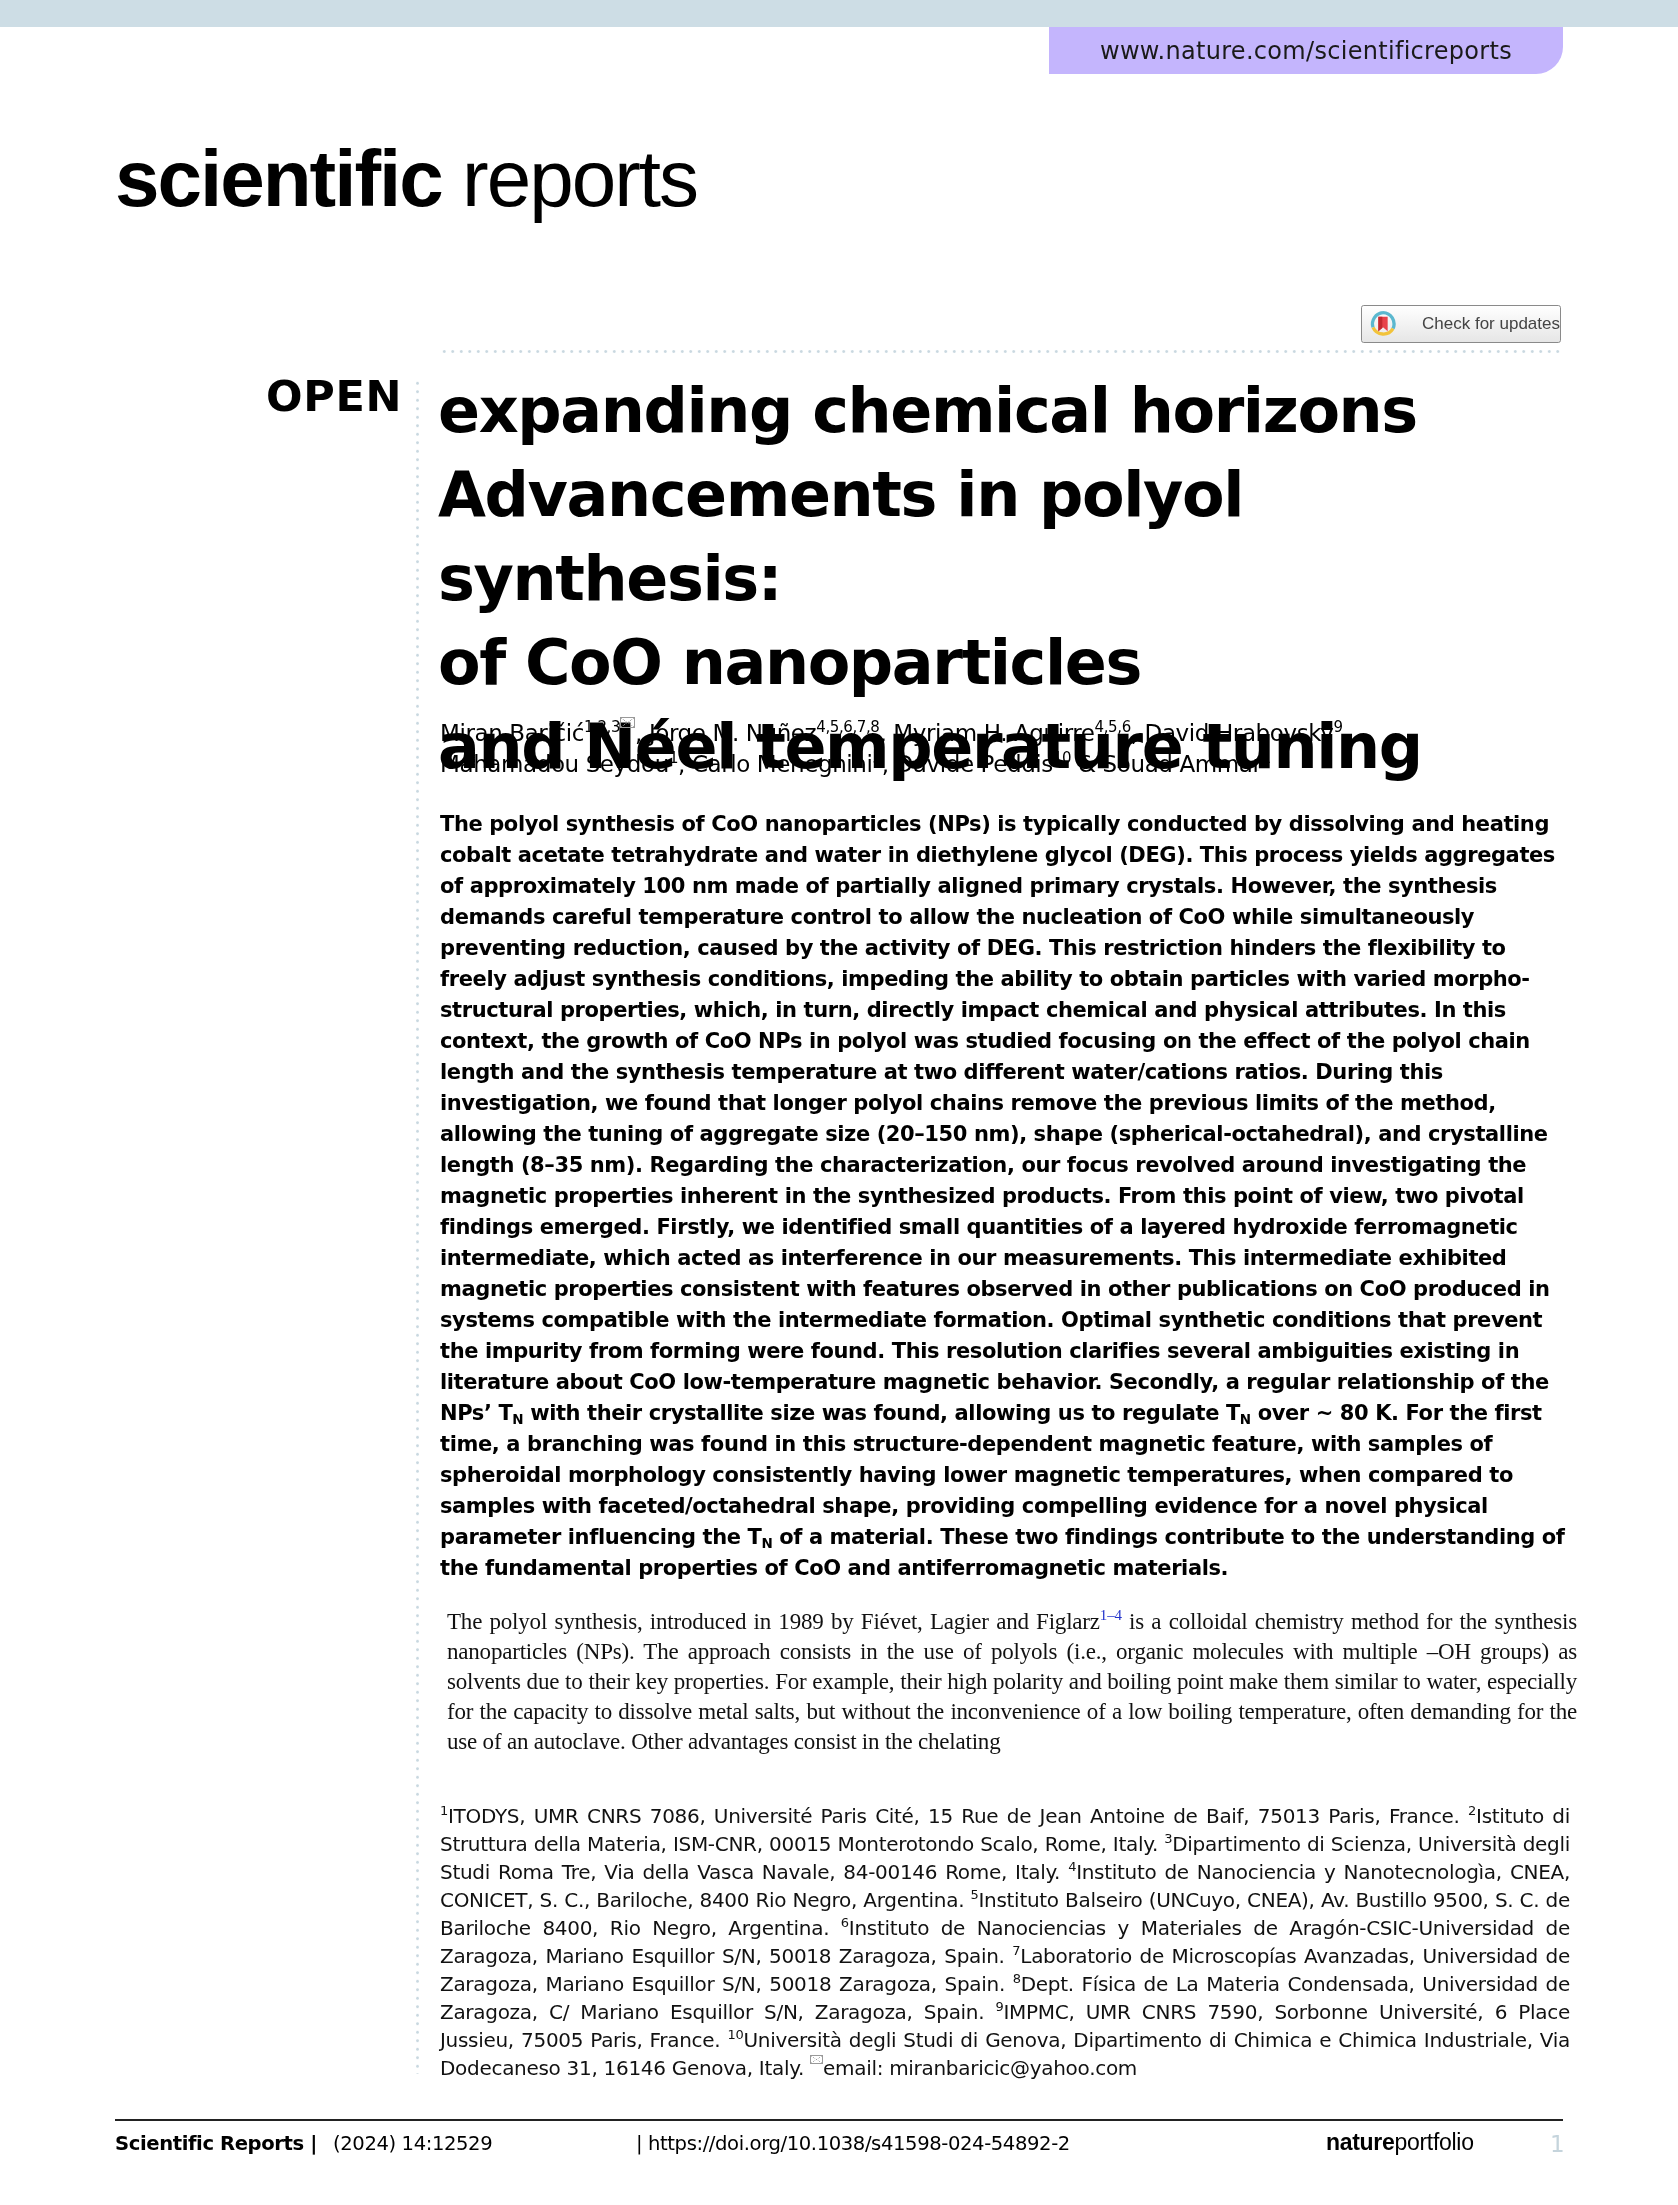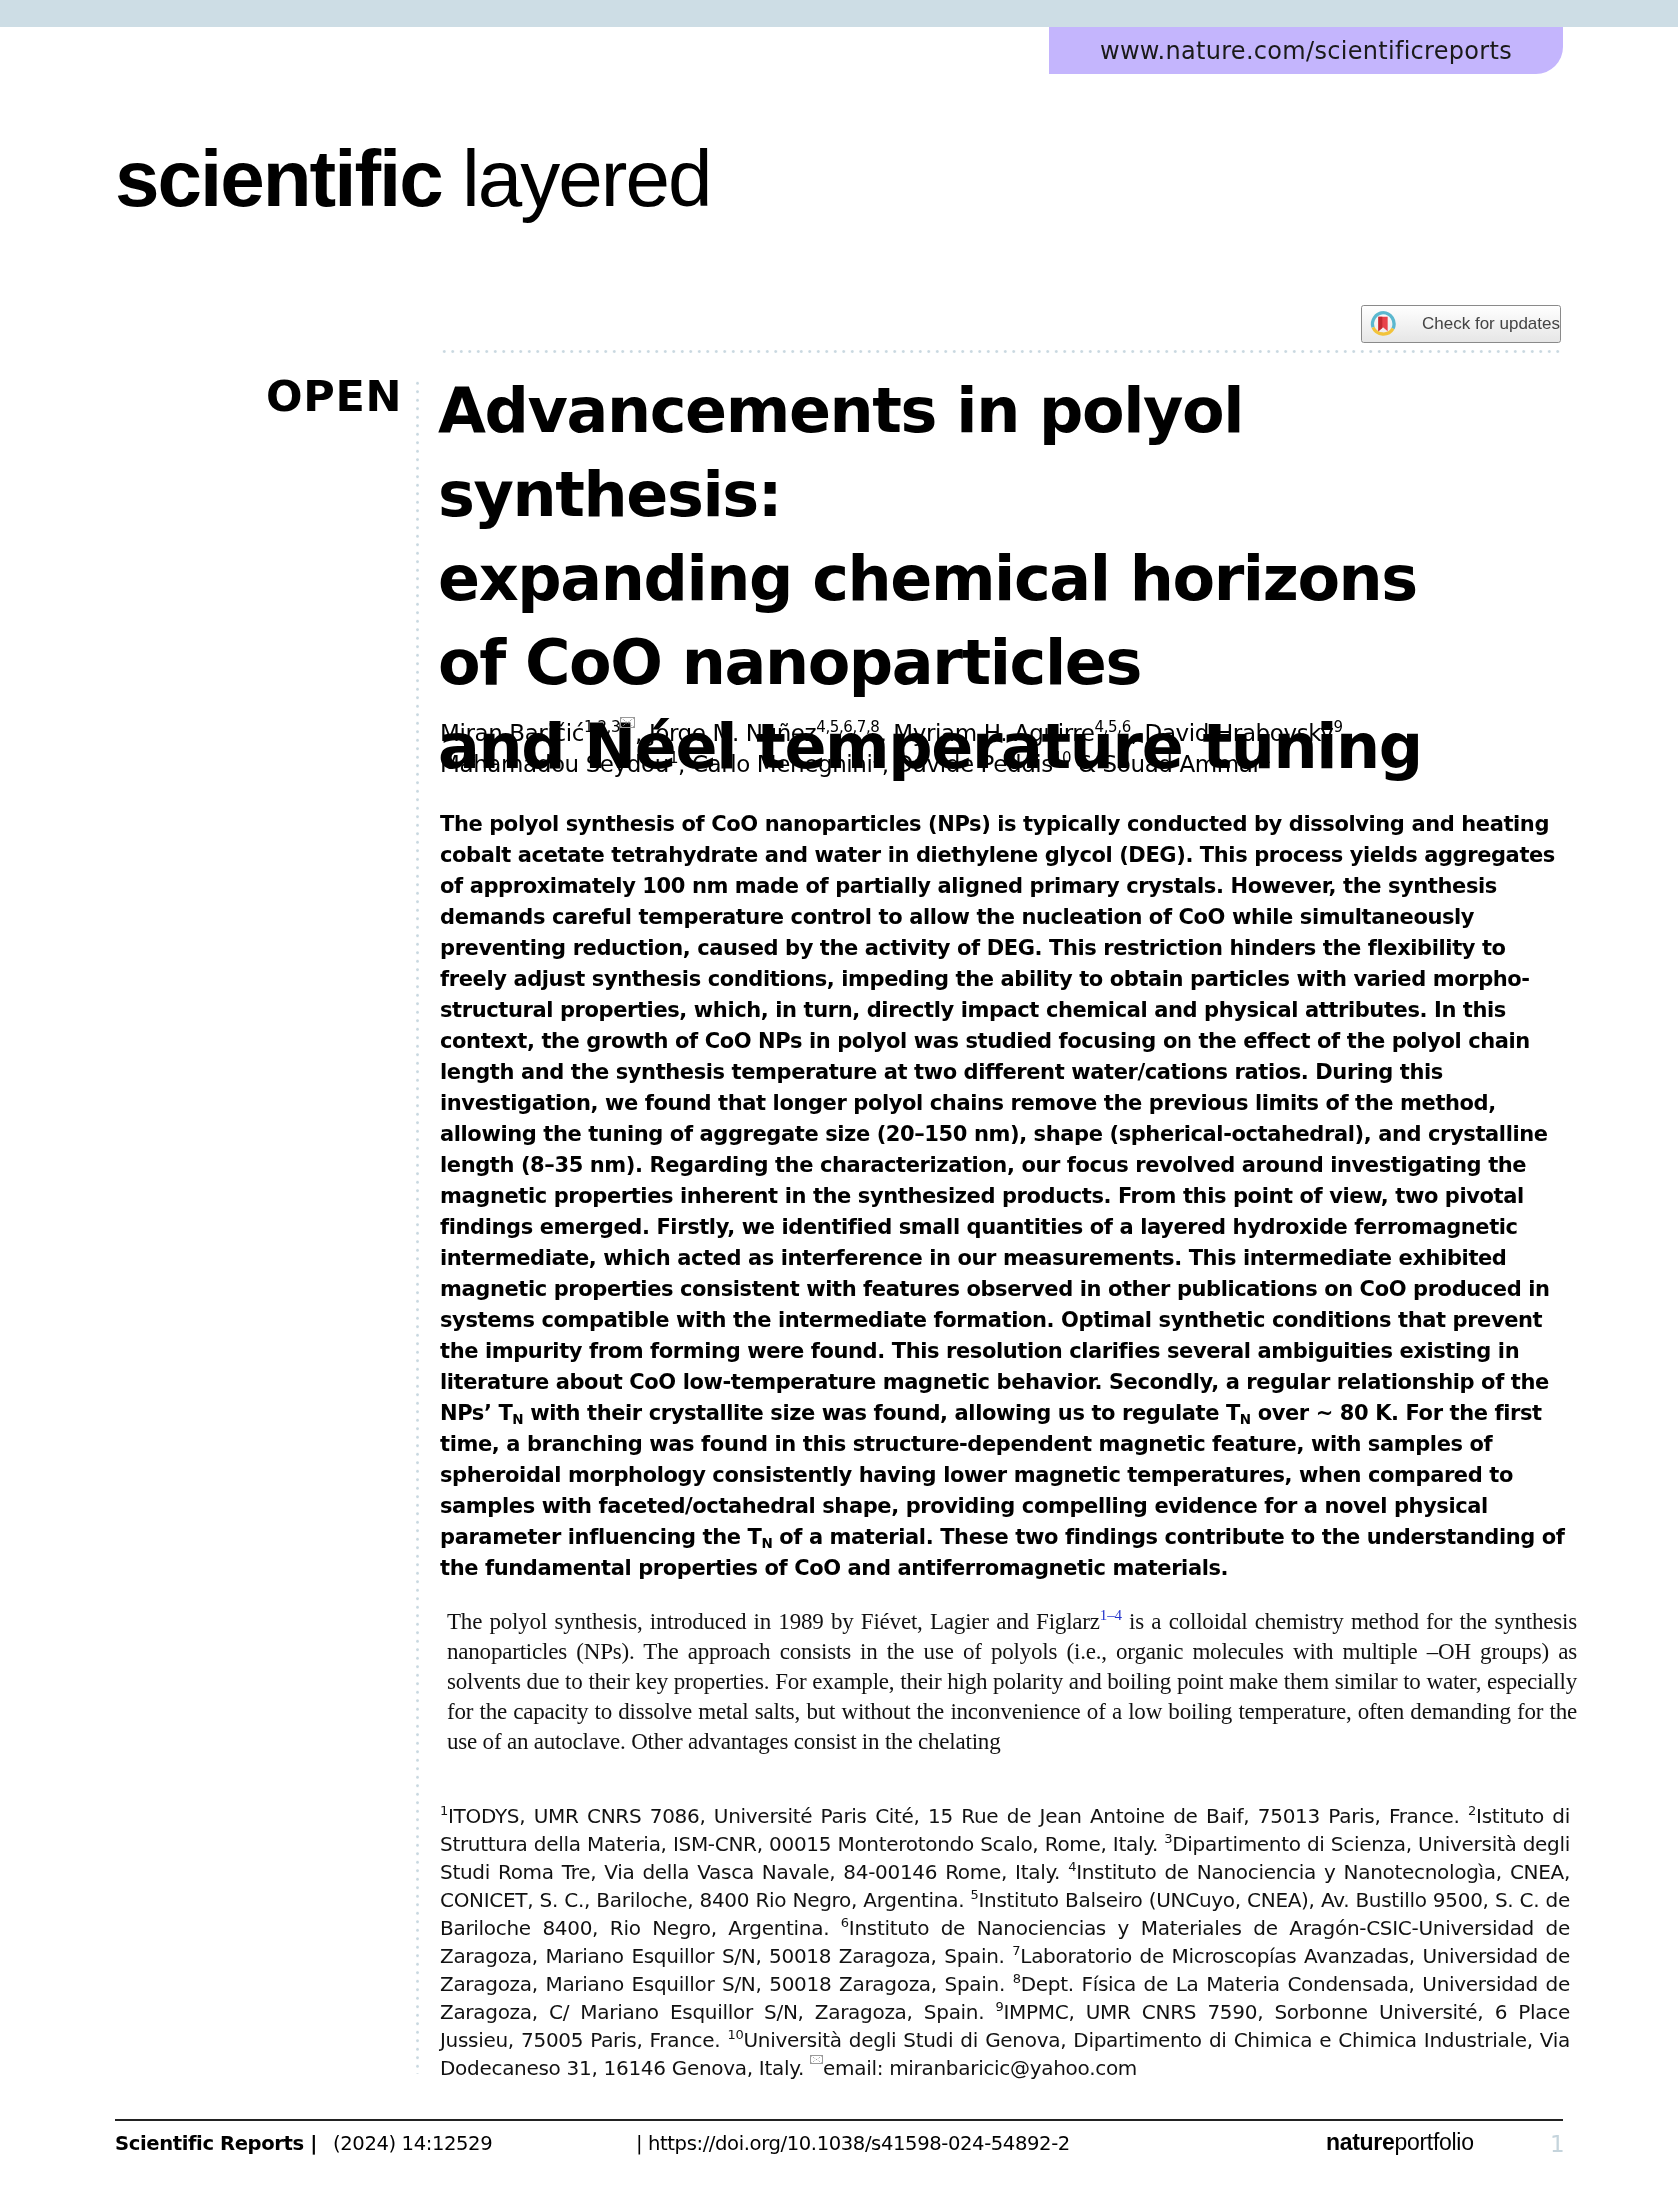--- a/index.html
+++ b/index.html
@@ -58,42 +58,42 @@
 </head>
 <body>
 
 <div class="top-band"></div>
 <div class="url-tab">
   <span>www.nature.com/scientificreports</span>
 </div>
 
 <div class="journal-logo">
   <span class="bold">scientific</span>
-  <span class="light">layered</span>
+  <span class="light">reports</span>
 </div>
 
 <div class="check-updates">
   <svg viewBox="0 0 42 42">
     <path d="M21 4 A17 17 0 0 1 36 28" fill="none" stroke="#5bb8cf" stroke-width="5"></path>
     <path d="M36 28 A17 17 0 0 1 6 26" fill="none" stroke="#f2c33a" stroke-width="5"></path>
     <path d="M6 26 A17 17 0 0 1 21 4" fill="none" stroke="#5bb8cf" stroke-width="5"></path>
     <path d="M14 10 H28 V32 L21 26 L14 32 Z" fill="#e8424a"></path>
     <path d="M14 10 H20 V27 L14 32 Z" fill="#c2282f"></path>
   </svg>
   <span>Check for updates</span>
 </div>
 
 <div class="dot-hline"></div>
 <div class="dot-vline"></div>
 
 <div class="open-label">OPEN</div>
 
 <h1 class="title">
+  <div>expanding chemical horizons</div>
   <div>Advancements in polyol synthesis:</div>
-  <div>expanding chemical horizons</div>
   <div>of CoO nanoparticles</div>
   <div>and Néel temperature tuning</div>
 </h1>
 
 <div class="authors">
   <span>Miran Baričić</span><sup>1,2,3</sup><span class="env"></span>,
   <span>Jorge M. Nuñez</span><sup>4,5,6,7,8</sup>,
   <span>Myriam H. Aguirre</span><sup>4,5,6</sup>,
   <span>David Hrabovsky</span><sup>9</sup>,<br>
   <span>Mahamadou Seydou</span><sup>1</sup>,

